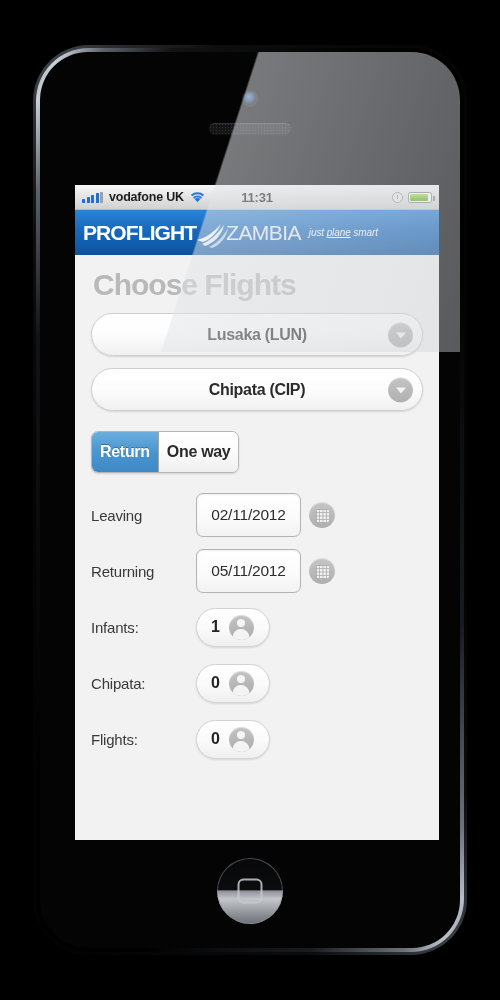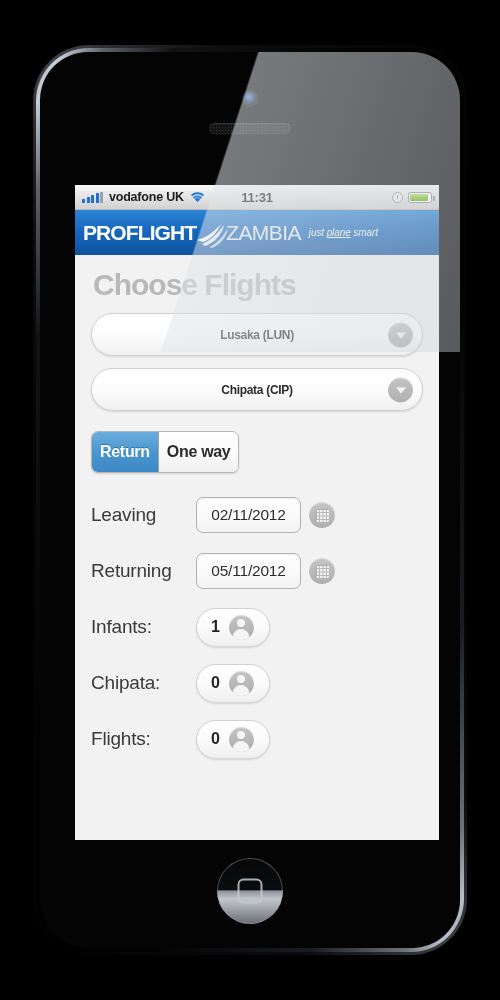--- a/index.html
+++ b/index.html
@@ -167,21 +167,21 @@
   .select-field {
     height:43px; width:100%; margin-bottom:12px;
     border-radius:22px;
     background:linear-gradient(180deg,#ffffff 0%,#fdfdfd 48%,#f0f0f0 100%);
     border:1px solid #cfcfcf;
     box-shadow:0 1px 2px rgba(0,0,0,.13), inset 0 1px 0 rgba(255,255,255,.9);
     display:flex; align-items:center; justify-content:center;
     position:relative;
   }
   .select-field-label {
-    font-size:12px; font-weight:bold; color:#2b2b2b; letter-spacing:-.3px;
+    font-size:16px; font-weight:bold; color:#2b2b2b; letter-spacing:-.3px;
   }
   .chevron-circle {
     position:absolute; right:9px; top:50%; transform:translateY(-50%);
     width:25px; height:25px; border-radius:50%;
     background:linear-gradient(180deg,#c4c4c4 0%,#b0b0b0 100%);
     display:flex; align-items:center; justify-content:center;
     box-shadow:inset 0 1px 1px rgba(255,255,255,.45);
   }
   .chevron-circle::after {
     content:""; width:0; height:0;
@@ -210,25 +210,25 @@
     background:linear-gradient(180deg,#ffffff 0%,#fbfbfb 50%,#efefef 100%);
     color:#2b2b2b;
     text-align:center;
   }
 
   
   .form-row {
     display:flex; align-items:center; height:56px;
   }
   .row-label {
-    font-size:19px; color:#3a3a3a; letter-spacing:-.2px;
+    font-size:15px; color:#3a3a3a; letter-spacing:-.2px;
     width:105px; flex-shrink:0;
   }
   .date-input {
-    height:36px; min-width:105px; padding:0 9px;
+    height:44px; min-width:105px; padding:0 9px;
     border-radius:7px; border:1px solid #b4b4b4;
     background:linear-gradient(180deg,#ffffff 0%,#fafafa 60%,#f2f2f2 100%);
     box-shadow:inset 0 1px 2px rgba(0,0,0,.07);
     display:flex; align-items:center; justify-content:center;
     font-size:15.5px; color:#2d2d2d; letter-spacing:-.2px;
   }
   .calendar-btn {
     width:26px; height:26px; border-radius:50%; margin-left:8px;
     background:linear-gradient(180deg,#c6c6c6 0%,#aeaeae 100%);
     display:flex; align-items:center; justify-content:center;

